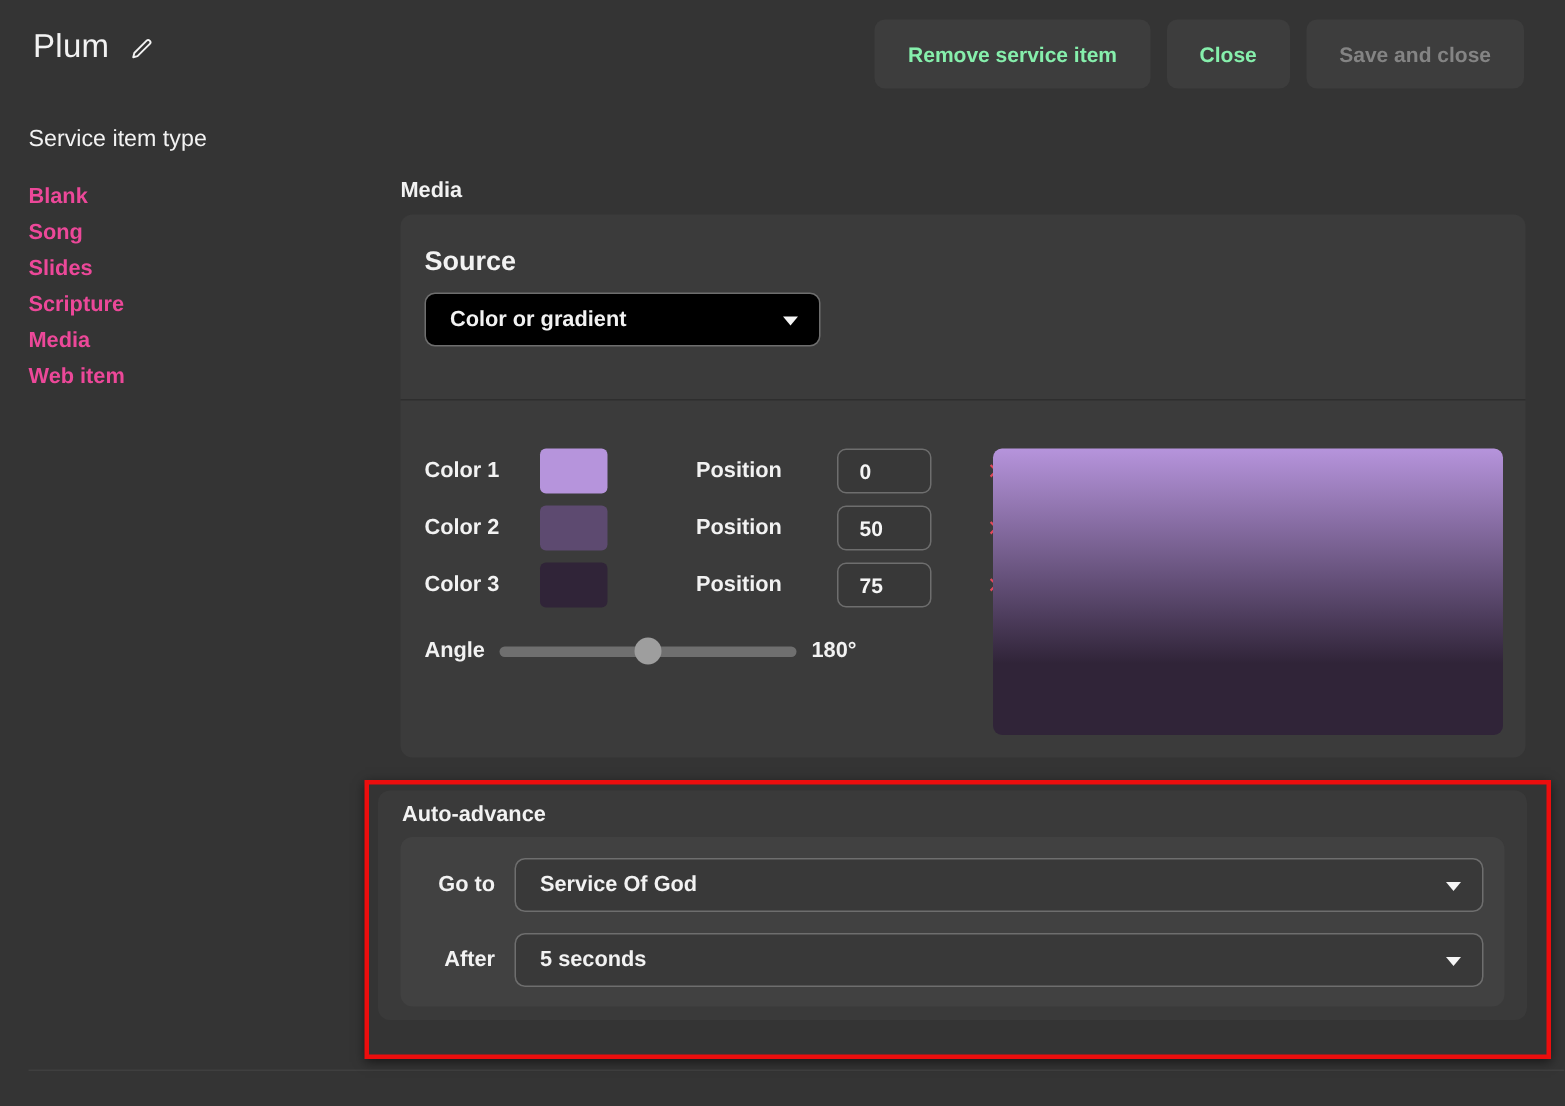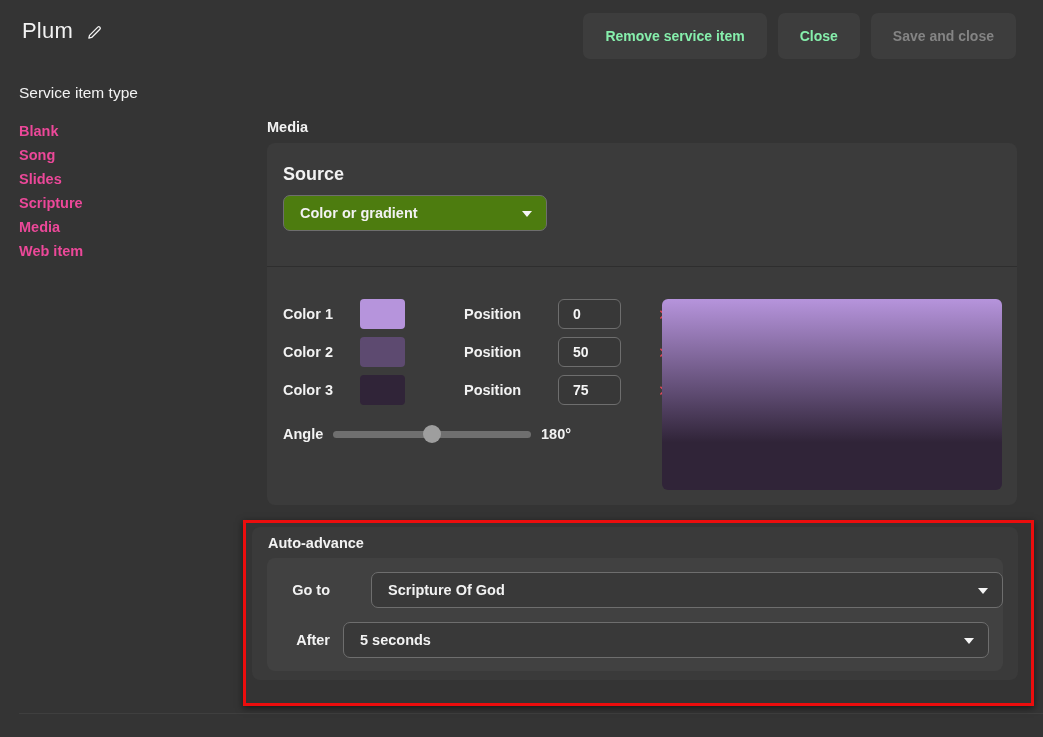--- a/index.html
+++ b/index.html
@@ -28,21 +28,21 @@
 
   
   .main { position:absolute; left:267px; top:119px; width:750px; }
   .section-label { font-size:14.5px; font-weight:700; color:#f2f2f2; }
   .media-panel {
     position:absolute; left:0; top:24px; width:750px; height:362px;
     background:#3b3b3b; border-radius:8px;
   }
   .source-label { position:absolute; left:16px; top:21px; font-size:18px; font-weight:700; }
   .select {
-    position:relative; height:36px; background:#4d7c0f; border:1px solid #6e6e6e; border-radius:7px;
+    position:relative; height:36px; background:#000000; border:1px solid #6e6e6e; border-radius:7px;
     display:flex; align-items:center; padding:0 16px; font-size:14.5px; font-weight:700; cursor:pointer;
   }
   .source-select { position:absolute; left:16px; top:52px; width:264px; }
   .caret {
     position:absolute; right:14px; top:50%; margin-top:-2px;
     width:0; height:0; border-left:5px solid transparent; border-right:5px solid transparent;
     border-top:6px solid #f5f5f5;
   }
   .panel-divider { position:absolute; left:0; top:123px; width:100%; height:1px; background:#2e2e2e; }
 
@@ -80,21 +80,21 @@
   .auto-panel {
     position:absolute; left:252px; top:527px; width:766px; height:153px;
     background:#3a3a3a; border-radius:8px;
   }
   .auto-label { position:absolute; left:16px; top:8px; font-size:14.5px; font-weight:700; }
   .auto-inner {
     position:absolute; left:15px; top:31px; width:736px; height:113px;
     background:#414141; border-radius:8px;
   }
   .auto-row { position:absolute; left:0; width:100%; display:flex; align-items:center; }
-  .auto-row.row1 { top:14px;gap:28px; }
+  .auto-row.row1 { top:14px; }
   .auto-row.row2 { top:64px; }
   .auto-row-label { width:50px; margin-left:13px; text-align:right; font-size:14.5px; font-weight:700; flex:none; }
   .auto-select { margin-left:13px; width:646px; background:#393939; }
 
   .bottom-divider { position:absolute; left:19px; top:713px; width:1024px; height:1px; background:#3f3f3f; }
 </style>
 </head>
 <body>
 
 <div id="app">
@@ -166,21 +166,21 @@
       <div class="gradient-preview" style="background: linear-gradient(rgb(182, 148, 220) 0%, rgb(93, 74, 112) 50%, rgb(48, 36, 56) 75%);"></div>
     </div>
   </div>
 
   <div class="auto-panel">
     <div class="auto-label">Auto-advance</div>
     <div class="auto-inner">
       <div class="auto-row row1">
         <span class="auto-row-label">Go to</span>
         <div class="select auto-select">
-          <span>Scripture Of God</span>
+          <span>Service Of God</span>
           <span class="caret"></span>
         </div>
       </div>
       <div class="auto-row row2">
         <span class="auto-row-label">After</span>
         <div class="select auto-select">
           <span>5 seconds</span>
           <span class="caret"></span>
         </div>
       </div>

